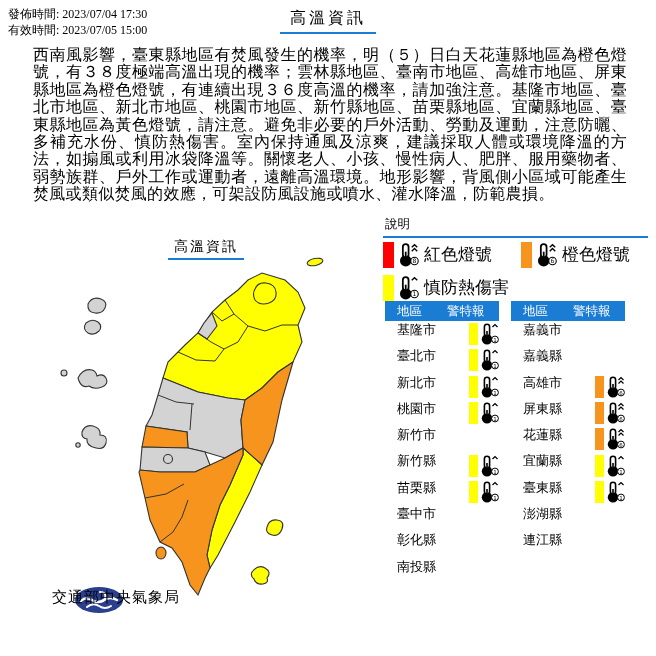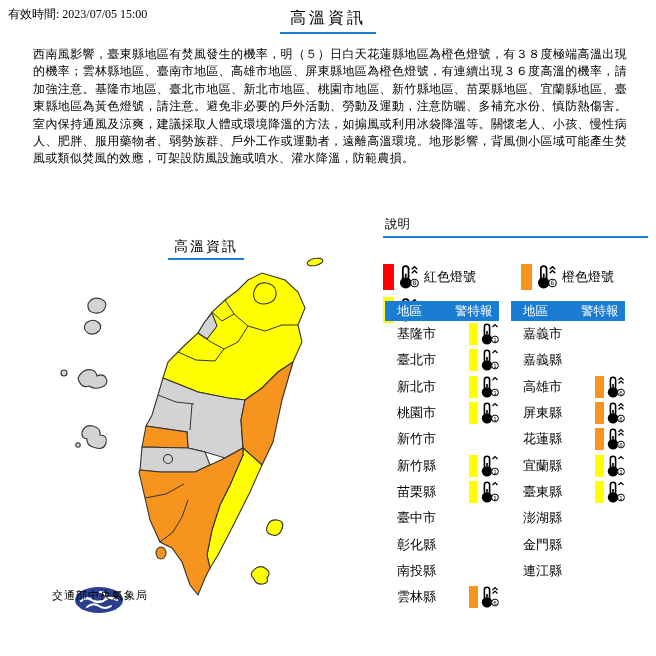--- a/index.html
+++ b/index.html
@@ -8,63 +8,64 @@
     font-family:"Liberation Serif","DejaVu Serif",serif;color:#000;
   }
   .timestamps{position:absolute;left:8px;top:6px;font-size:12px;line-height:16px;}
   .main-title{
     position:absolute;top:8px;left:50%;transform:translateX(-50%);
     font-size:16px;letter-spacing:3px;padding:0 10px 3px;
     border-bottom:2px solid var(--blue);white-space:nowrap;
   }
   .bulletin{
     position:absolute;left:33px;top:46px;width:594px;
-    font-size:12px;line-height:17.4px;text-align:justify;letter-spacing:.3px;
+    font-size:16px;line-height:17.4px;text-align:justify;letter-spacing:.3px;
   }
   
   .map-svg{position:absolute;left:58px;top:232px;}
   .map-title{
     position:absolute;left:168px;top:238px;font-size:14px;letter-spacing:2px;
     padding:0 6px 2px;border-bottom:2px solid var(--blue);white-space:nowrap;background:transparent;
   }
   .f-yellow{fill:var(--yellow);}
   .f-orange{fill:var(--orange);}
   .f-gray{fill:var(--gray);}
   .region{stroke:#333;stroke-width:1.1;}
   .innerline{fill:none;stroke:#333;stroke-width:1;}
   .agency-logo{position:absolute;left:74px;top:586px;}
-  .agency-name{position:absolute;left:52px;top:588px;font-size:11px;letter-spacing:1px;white-space:nowrap;}
+  .agency-name{position:absolute;left:52px;top:588px;font-size:15px;letter-spacing:1px;white-space:nowrap;}
   
   .legend-panel{position:absolute;left:383px;top:216px;width:265px;}
-  .legend-title{font-size:12.5px;padding:0 0 3px 2px;border-bottom:2px solid var(--blue);margin-bottom:22px;}
+  .legend-title{font-size:12.5px;padding:0 0 3px 2px;border-bottom:2px solid var(--blue);margin-bottom:0;}
   .legend-items{display:flex;flex-wrap:wrap;}
   .legend-item{display:flex;align-items:center;height:33px;width:138px;}
   .legend-item:nth-child(2){width:120px;}
   .legend-swatch{width:11px;height:26px;margin-right:4px;flex:0 0 auto;}
   .legend-item .thermo{width:22px;height:26px;margin-right:4px;flex:0 0 auto;}
-  .legend-label{font-size:13px;white-space:nowrap;text-align:center;}
+  .legend-label{font-size:17px;white-space:nowrap;text-align:center;}
   
   .wtable{position:absolute;width:114px;}
   #table-left{left:385px;top:301px;}
   #table-right{left:511px;top:301px;}
-  .thead{height:20px;background:var(--blue);color:#fff;display:flex;align-items:center;font-size:12.5px;gap:8px;}
+  .thead{height:20px;background:var(--blue);color:#fff;display:flex;align-items:center;font-size:12.5px;}
   .th-region{padding-left:12px;width:50px;}
   .th-warn{white-space:nowrap;}
-  .trow{height:26.3px;display:flex;align-items:center;gap:33px;}
+  .trow{height:26.3px;display:flex;gap:33px;}
   .tregion{padding-left:12px;width:42px;font-size:13px;white-space:nowrap;}
   .twarn{display:flex;align-items:center;}
   .swatch{width:9px;height:22px;margin-right:2px;display:inline-block;}
   .twarn .thermo{width:20px;height:22px;}
   .thermo text{font-family:"DejaVu Sans",sans-serif;}
   .thermo.yellow .c2{display:none;}
 </style>
 </head>
 <body>
 
 <div class="timestamps">
+  <div>發佈時間: 2023/07/04 17:30</div>
   <div>有效時間: 2023/07/05 15:00</div>
 </div>
 <div class="main-title">高溫資訊</div>
 
 <div class="bulletin">西南風影響，臺東縣地區有焚風發生的機率，明（５）日白天花蓮縣地區為橙色燈號，有３８度極端高溫出現的機率；雲林縣地區、臺南市地區、高雄市地區、屏東縣地區為橙色燈號，有連續出現３６度高溫的機率，請加強注意。基隆市地區、臺北市地區、新北市地區、桃園市地區、新竹縣地區、苗栗縣地區、宜蘭縣地區、臺東縣地區為黃色燈號，請注意。避免非必要的戶外活動、勞動及運動，注意防曬、多補充水份、慎防熱傷害。室內保持通風及涼爽，建議採取人體或環境降溫的方法，如搧風或利用冰袋降溫等。關懷老人、小孩、慢性病人、肥胖、服用藥物者、弱勢族群、戶外工作或運動者，遠離高溫環境。地形影響，背風側小區域可能產生焚風或類似焚風的效應，可架設防風設施或噴水、灌水降溫，防範農損。</div>
 
 <svg class="map-svg" width="320" height="424" viewBox="0 0 320 424">
 
   <path class="region f-gray" d="M30,72 q4,-8 13,-5 q7,3 4,9 q-3,6 -10,5 q-8,-1 -7,-9 z"></path>
   <path class="region f-gray" d="M28,91 q6,-5 12,-1 q5,4 1,9 q-5,5 -11,2 q-6,-4 -2,-10 z"></path>
@@ -261,35 +262,20 @@
         <div class="twarn"></div>
       </div>
       <div class="trow">
         <div class="tregion">彰化縣</div>
         <div class="twarn"></div>
       </div>
       <div class="trow">
         <div class="tregion">南投縣</div>
         <div class="twarn"></div>
       </div>
-      <div class="trow">
-        <div class="tregion">雲林縣</div>
-        <div class="twarn">
-          <span class="swatch" style="background: rgb(247, 148, 29);"></span>
-          <svg class="thermo orange" viewBox="0 0 20 22">
-    <circle cx="7" cy="16.2" r="5.2" fill="#000"></circle>
-    <rect x="4.4" y="1.2" width="5.2" height="12" rx="2.6" fill="#fff" stroke="#000" stroke-width="1.6"></rect>
-    <rect x="6.2" y="8" width="1.6" height="8" fill="#000"></rect>
-    <path class="caret c1" d="M12.5 4 L15 1.6 L17.5 4" fill="none" stroke="#000" stroke-width="1.3"></path>
-    <path class="caret c2" d="M12.5 7.5 L15 5.1 L17.5 7.5" fill="none" stroke="#000" stroke-width="1.3"></path>
-    <circle cx="15" cy="16.5" r="3.4" fill="#fff" stroke="#000" stroke-width="1"></circle>
-    <text class="digit" x="15" y="18.6" text-anchor="middle" font-size="5.5" fill="#000">6</text>
-  </svg>
-        </div>
-      </div>
     </div>
 </div>
 <div class="wtable" id="table-right">
   <div class="thead">
     <div class="th-region">地區</div>
     <div class="th-warn">警特報</div>
   </div>
   <div class="tbody">
       <div class="trow">
         <div class="tregion">嘉義市</div>
@@ -372,21 +358,17 @@
     <circle cx="15" cy="16.5" r="3.4" fill="#fff" stroke="#000" stroke-width="1"></circle>
     <text class="digit" x="15" y="18.6" text-anchor="middle" font-size="5.5" fill="#000">1</text>
   </svg>
         </div>
       </div>
       <div class="trow">
         <div class="tregion">澎湖縣</div>
         <div class="twarn"></div>
       </div>
       <div class="trow">
-        <div class="tregion">金門縣</div>
-        <div class="twarn"></div>
-      </div>
-      <div class="trow">
         <div class="tregion">連江縣</div>
         <div class="twarn"></div>
       </div>
     </div>
 </div>
 
 </body></html>

